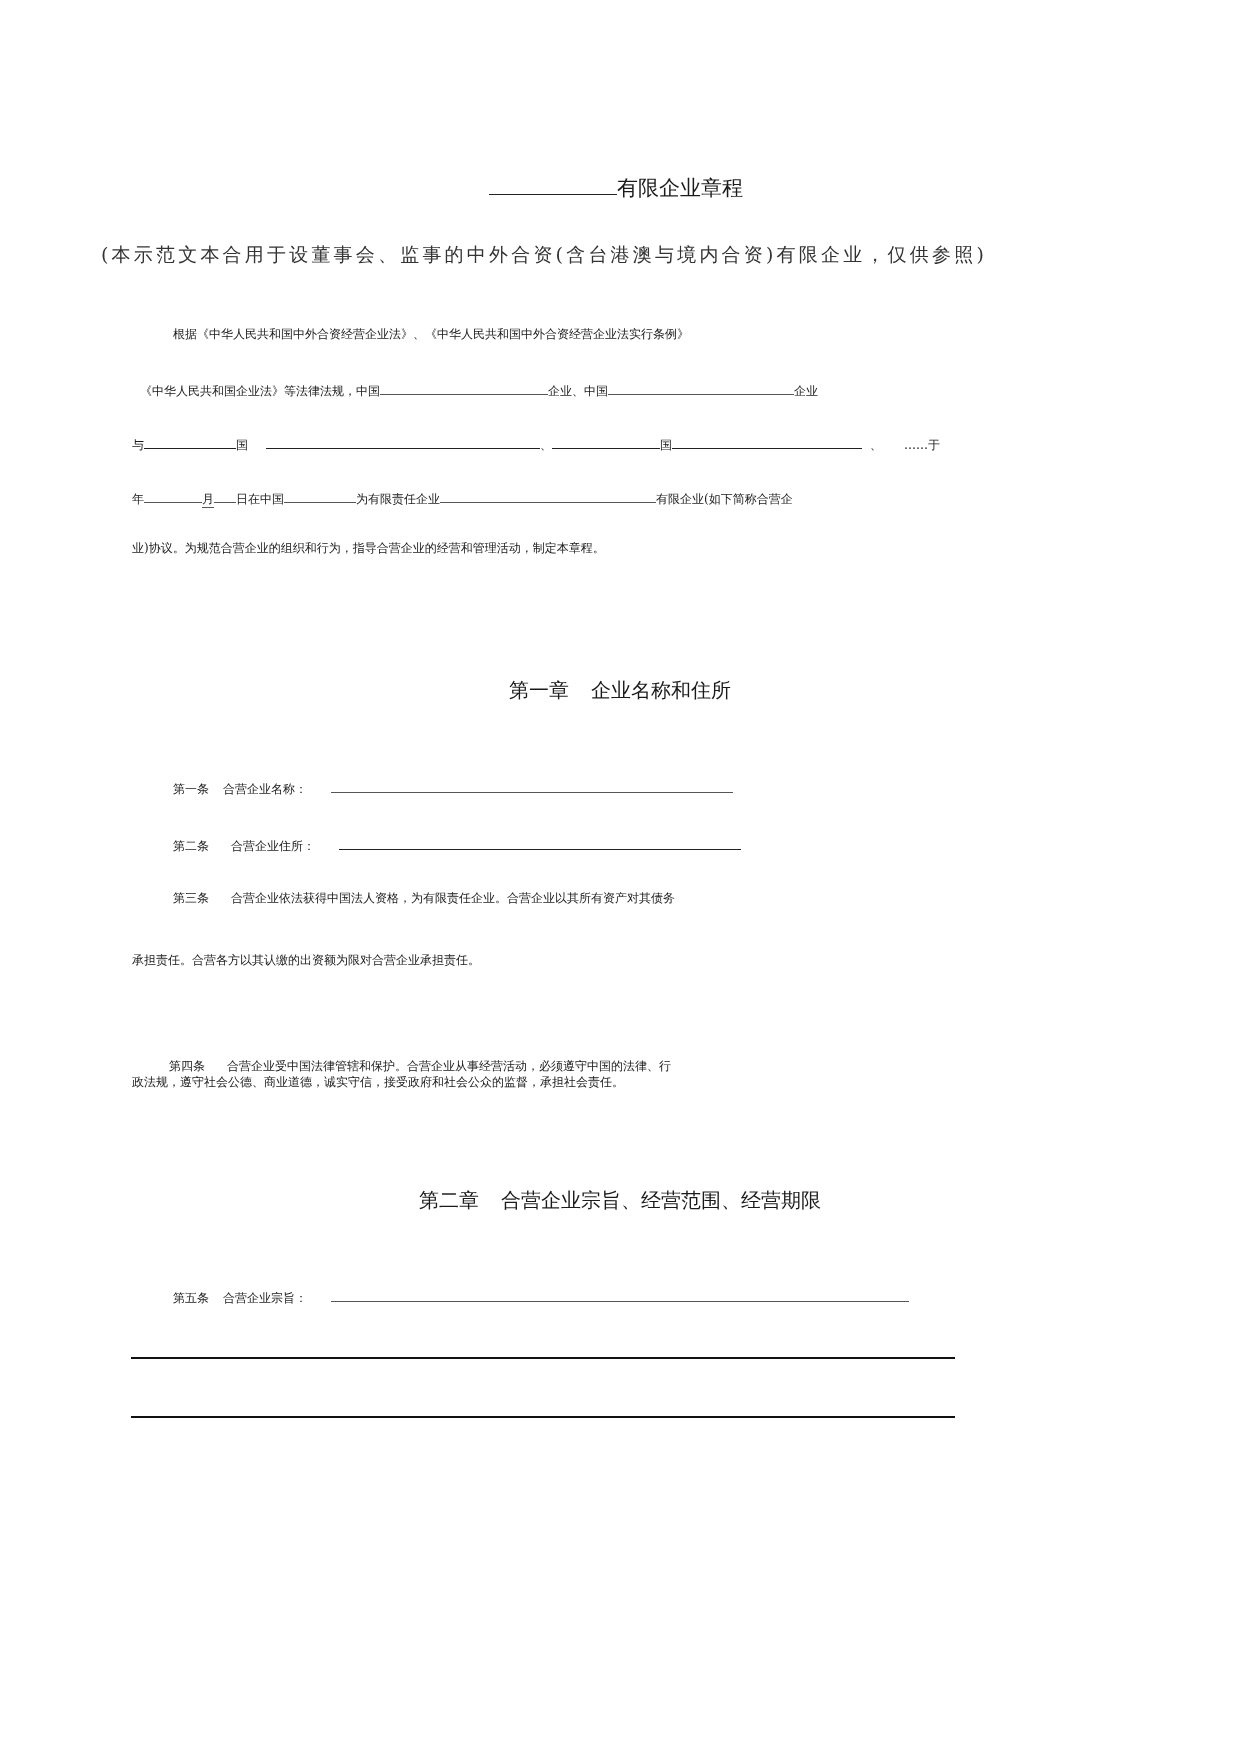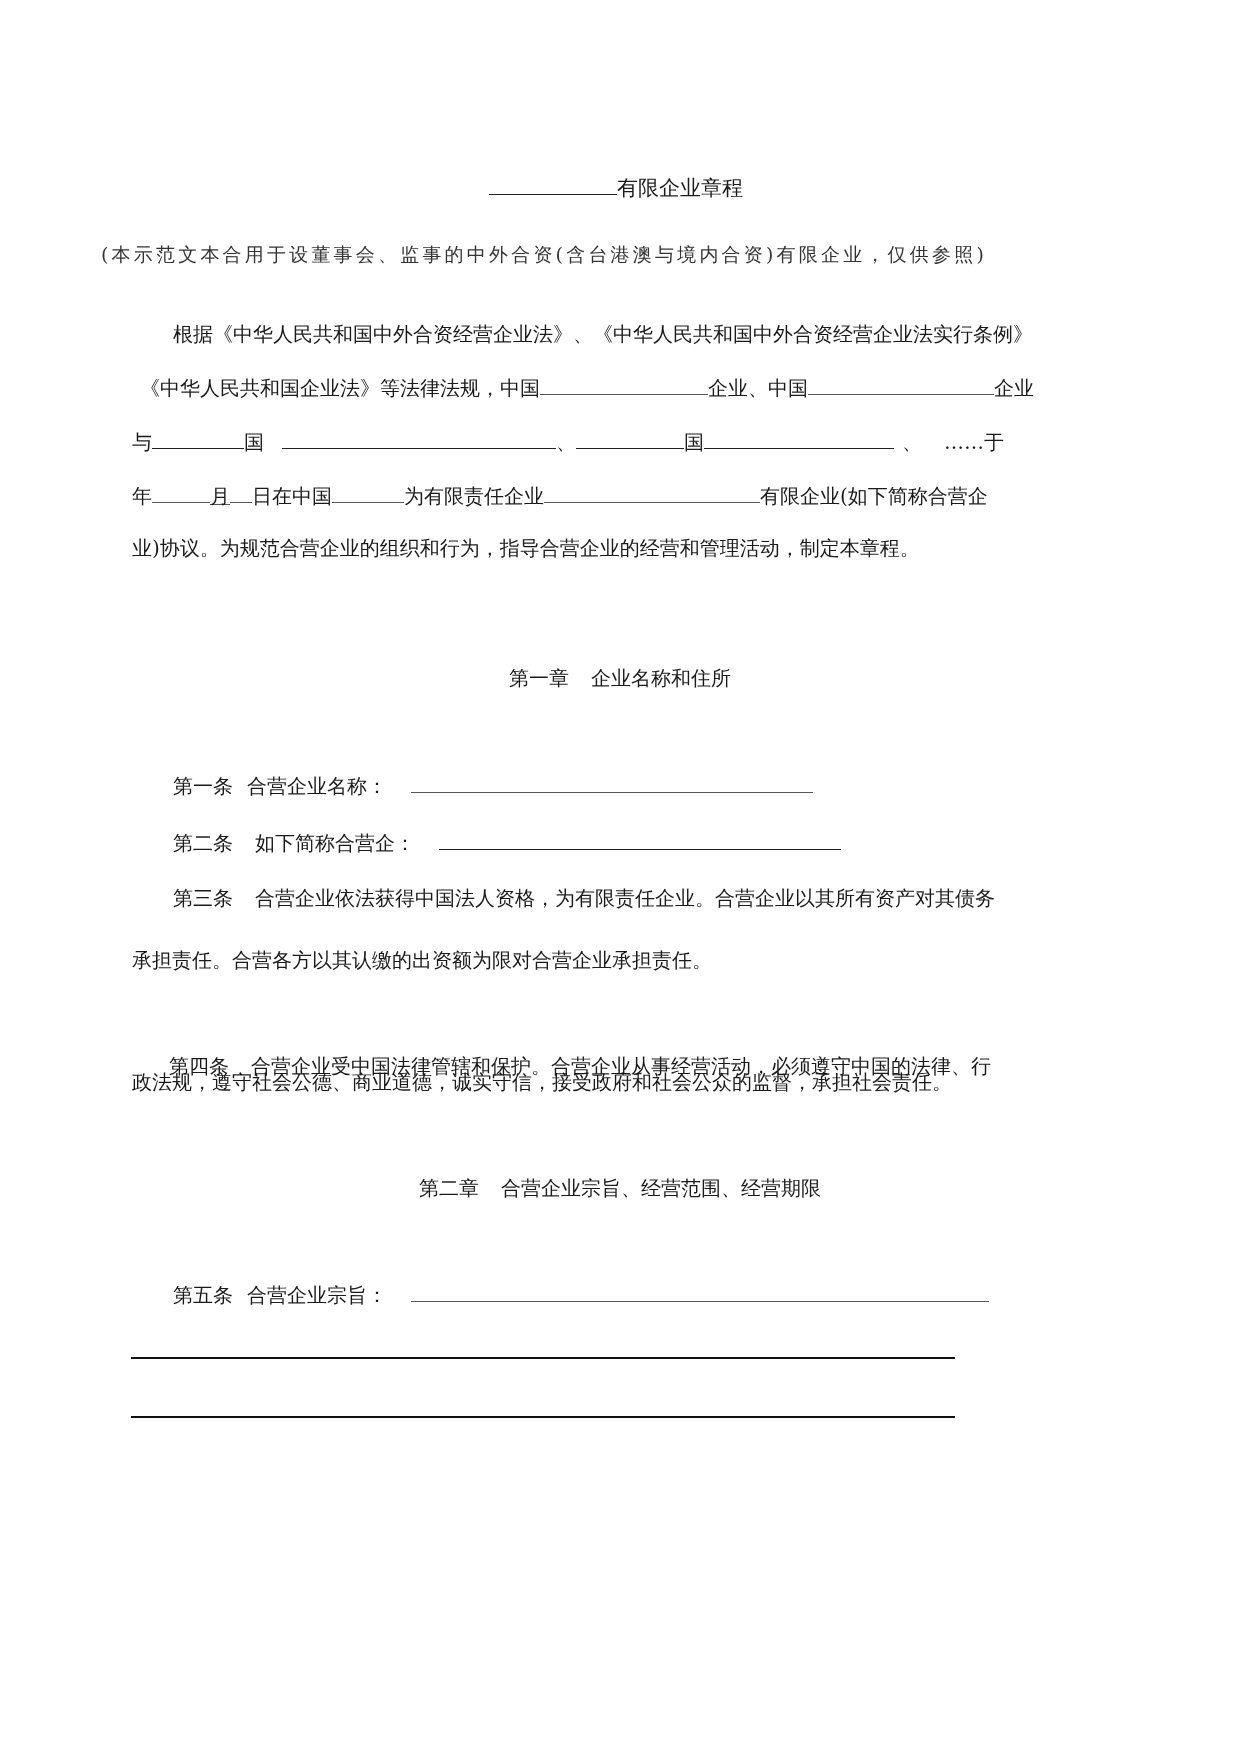--- a/index.html
+++ b/index.html
@@ -10,35 +10,35 @@
     body {
       width: 1240px;
       height: 1754px;
       position: relative;
       overflow: hidden;
       font-family: "DejaVu Serif", "Liberation Serif", serif;
       color: #1a1a1a;
     }
     .line {
       position: absolute;
-      font-size: 20px;
+      font-size: 12px;
       line-height: 28px;
       white-space: nowrap;
       letter-spacing: 0px;
     }
     .blank {
       display: inline-block;
       border-bottom: 1.5px solid #222;
       height: 22px;
       vertical-align: baseline;
     }
     .blank-gray { border-bottom-color: #555; }
     .title { left: 0; width: 1232px; text-align: center; top: 172px; font-size: 21px; }
     .subtitle { left: 0; width: 1088px; text-align: center; top: 240px; font-size: 19px; letter-spacing: 3.2px; color: #333; }
-    .chapter { left: 0; width: 1240px; text-align: center; font-size: 20px; }
+    .chapter { left: 0; width: 1240px; text-align: center; font-size: 20px; margin-top: 12px; }
     .chapter .gap { display: inline-block; width: 22px; }
     .article-gap { display: inline-block; width: 14px; }
     .article-gap-wide { display: inline-block; width: 22px; }
     .full-rule {
       position: absolute;
       border-top: 2px solid #111;
       height: 0;
     }
   </style>
 </head>
@@ -68,21 +68,21 @@
 
 <div class="line chapter" style="top:664px;">
   <span>第一章</span><span class="gap"></span><span>企业名称和住所</span>
 </div>
 
 <div class="line" style="left:173px; top:770px;">
   <span>第一条</span><span class="article-gap"></span><span>合营企业名称：</span><span style="display:inline-block;width:24px;"></span><span class="blank blank-gray" style="width:402px;"></span>
 </div>
 
 <div class="line" style="left:173px; top:827px;">
-  <span>第二条</span><span class="article-gap-wide"></span><span>如下简称合营企：</span><span style="display:inline-block;width:24px;"></span><span class="blank" style="width:402px;"></span>
+  <span>第二条</span><span class="article-gap-wide"></span><span>合营企业住所：</span><span style="display:inline-block;width:24px;"></span><span class="blank" style="width:402px;"></span>
 </div>
 
 <div class="line" style="left:173px; top:884px;">
   <span>第三条</span><span class="article-gap-wide"></span><span>合营企业依法获得中国法人资格，为有限责任企业。合营企业以其所有资产对其债务</span>
 </div>
 <div class="line" style="left:132px; top:946px;">承担责任。合营各方以其认缴的出资额为限对合营企业承担责任。</div>
 
 <div class="line" style="left:169px; top:1007px;margin-top:45px;">
   <span>第四条</span><span class="article-gap-wide"></span><span>合营企业受中国法律管辖和保护。合营企业从事经营活动，必须遵守中国的法律、行</span>
 </div>

